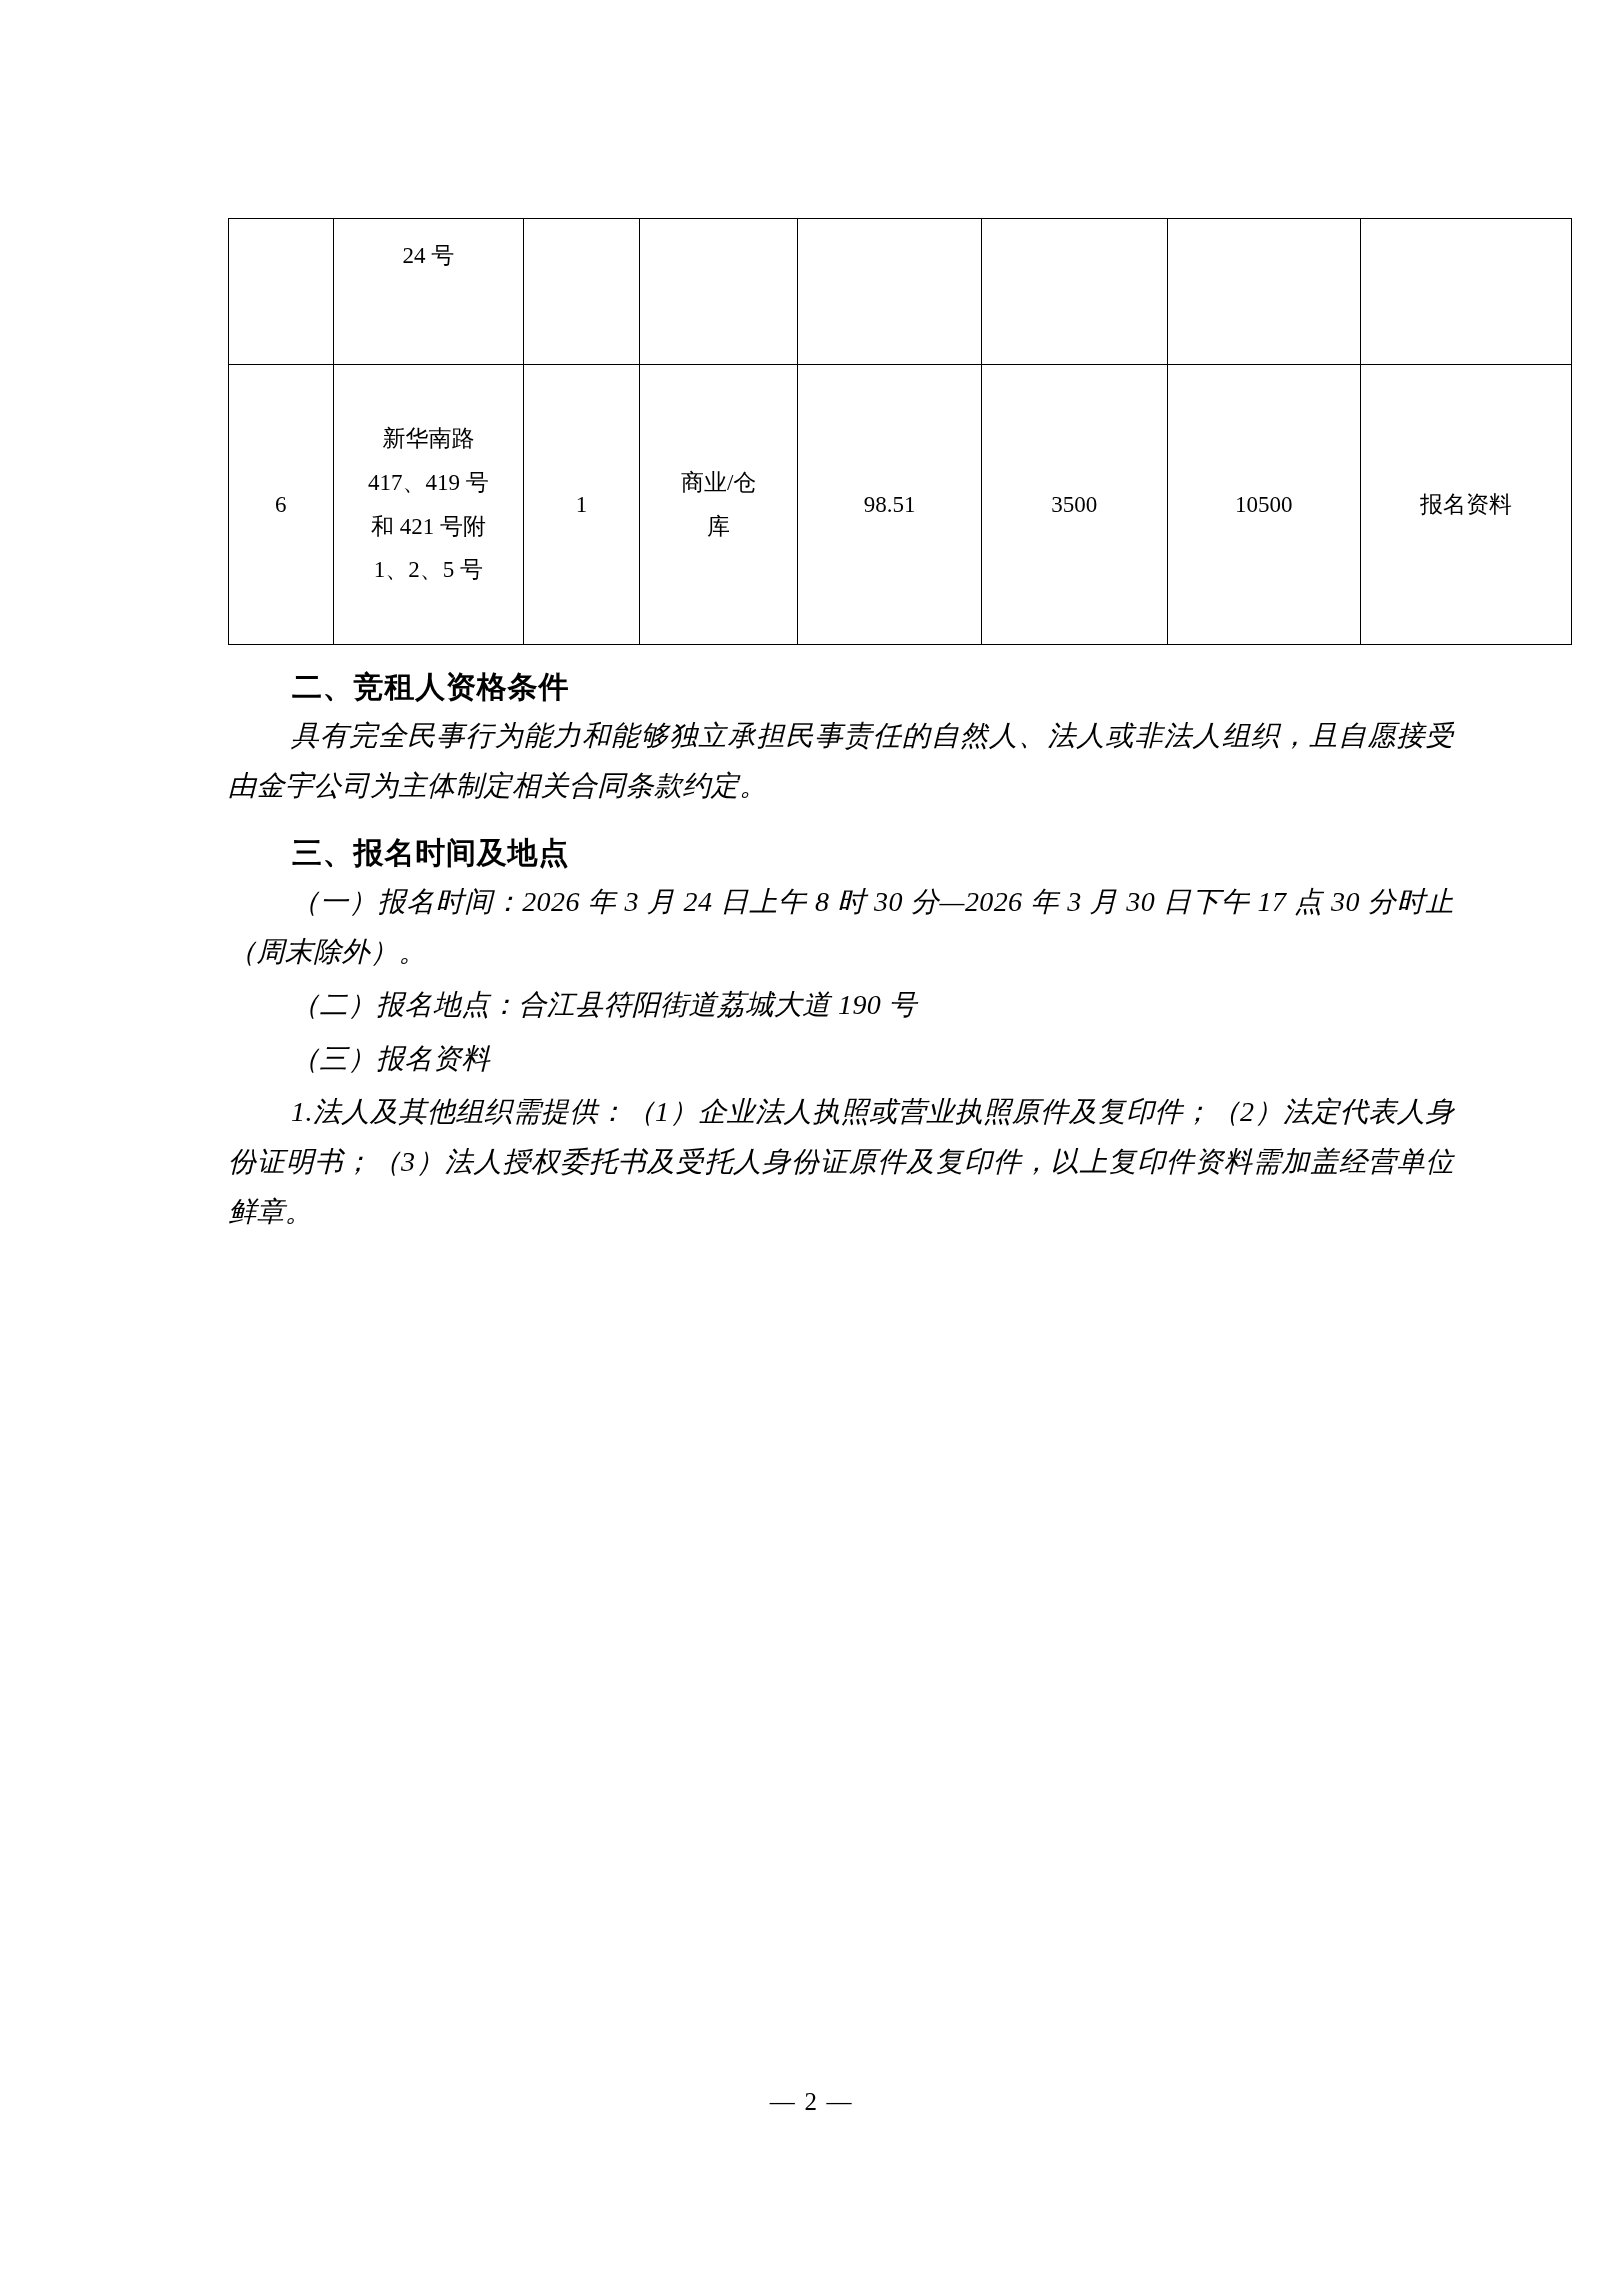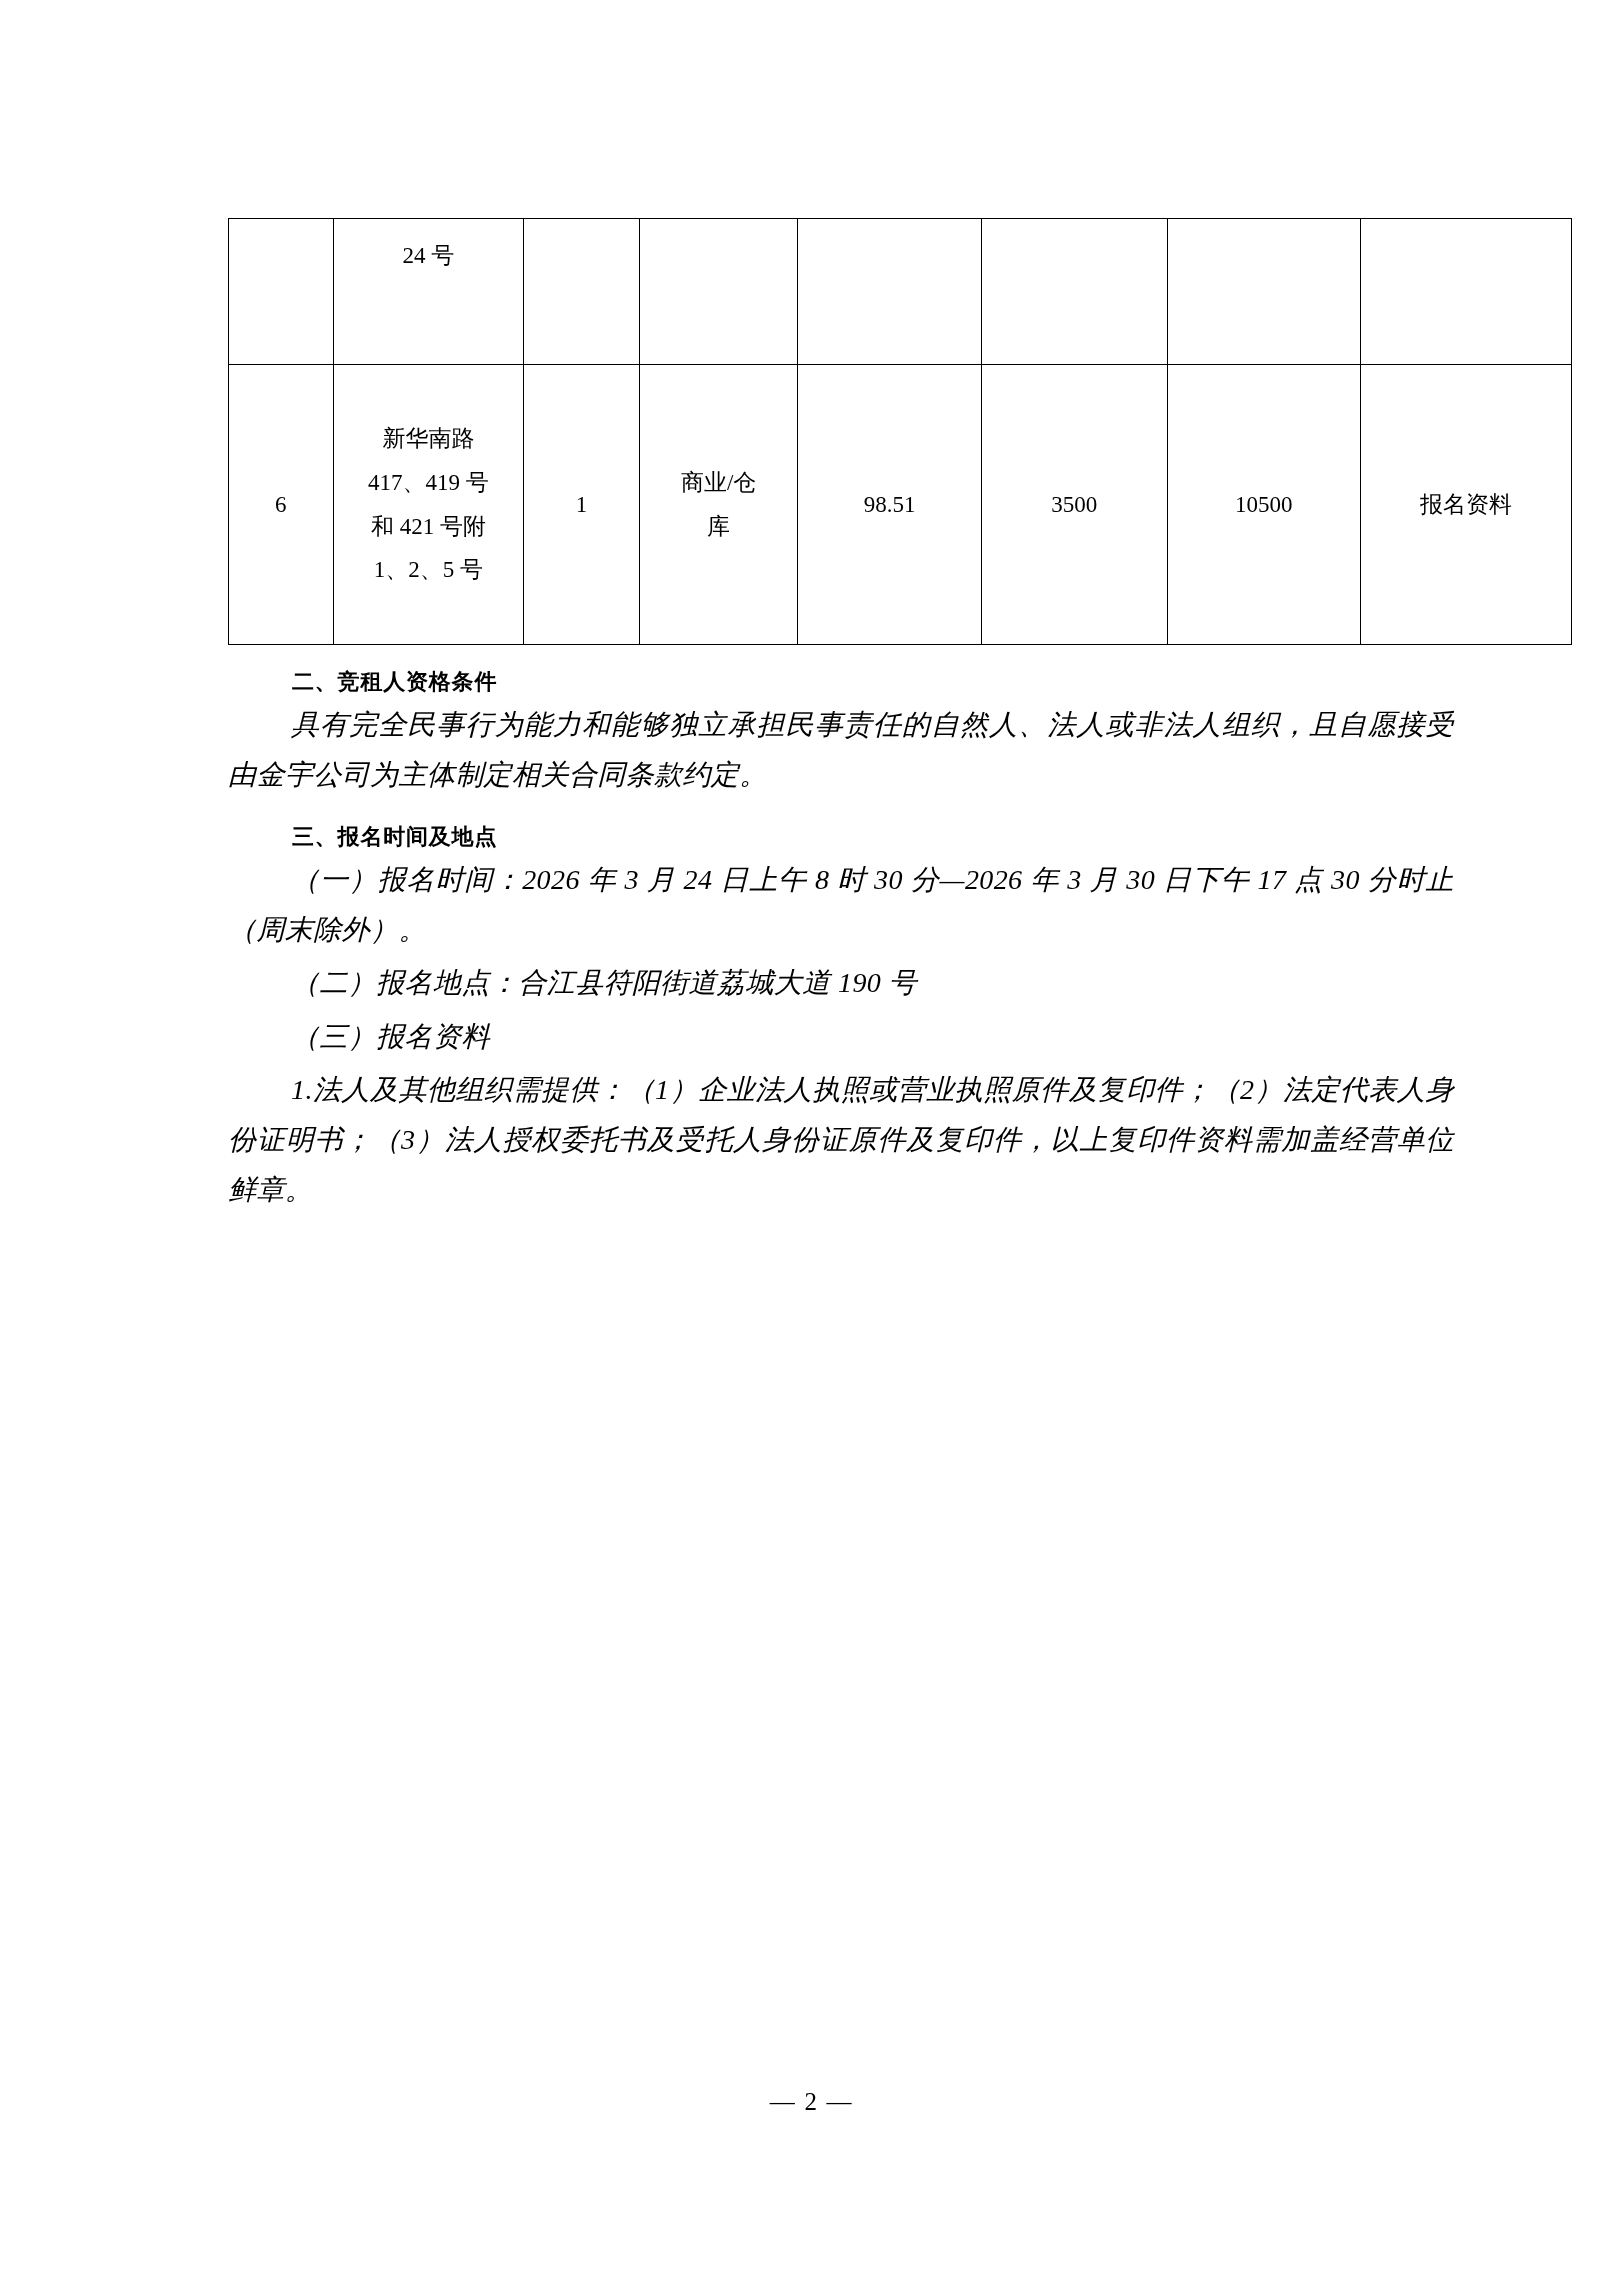--- a/index.html
+++ b/index.html
@@ -67,21 +67,21 @@
     font-weight: 600;
     letter-spacing: 0.4px;
   }
   .note-line { display: block; }
   .note-line.l1 { text-align: justify; text-align-last: justify; }
   .note-line.l2 { text-align: justify; text-align-last: justify; }
   .note-line.l3 { text-align: center; }
 
   
   .sec-head {
-    font-size: 22px;
+    font-size: 30px;
     font-weight: bold;
     margin: 22px 0 3.4px 0;
     padding-left: 64px;
     letter-spacing: 0.8px;
     font-family: "Liberation Sans", "DejaVu Sans", sans-serif;
   }
   p.para {
     font-size: 28px;
     line-height: 1.78;
     margin: 3.4px 0 3.4px 0;

